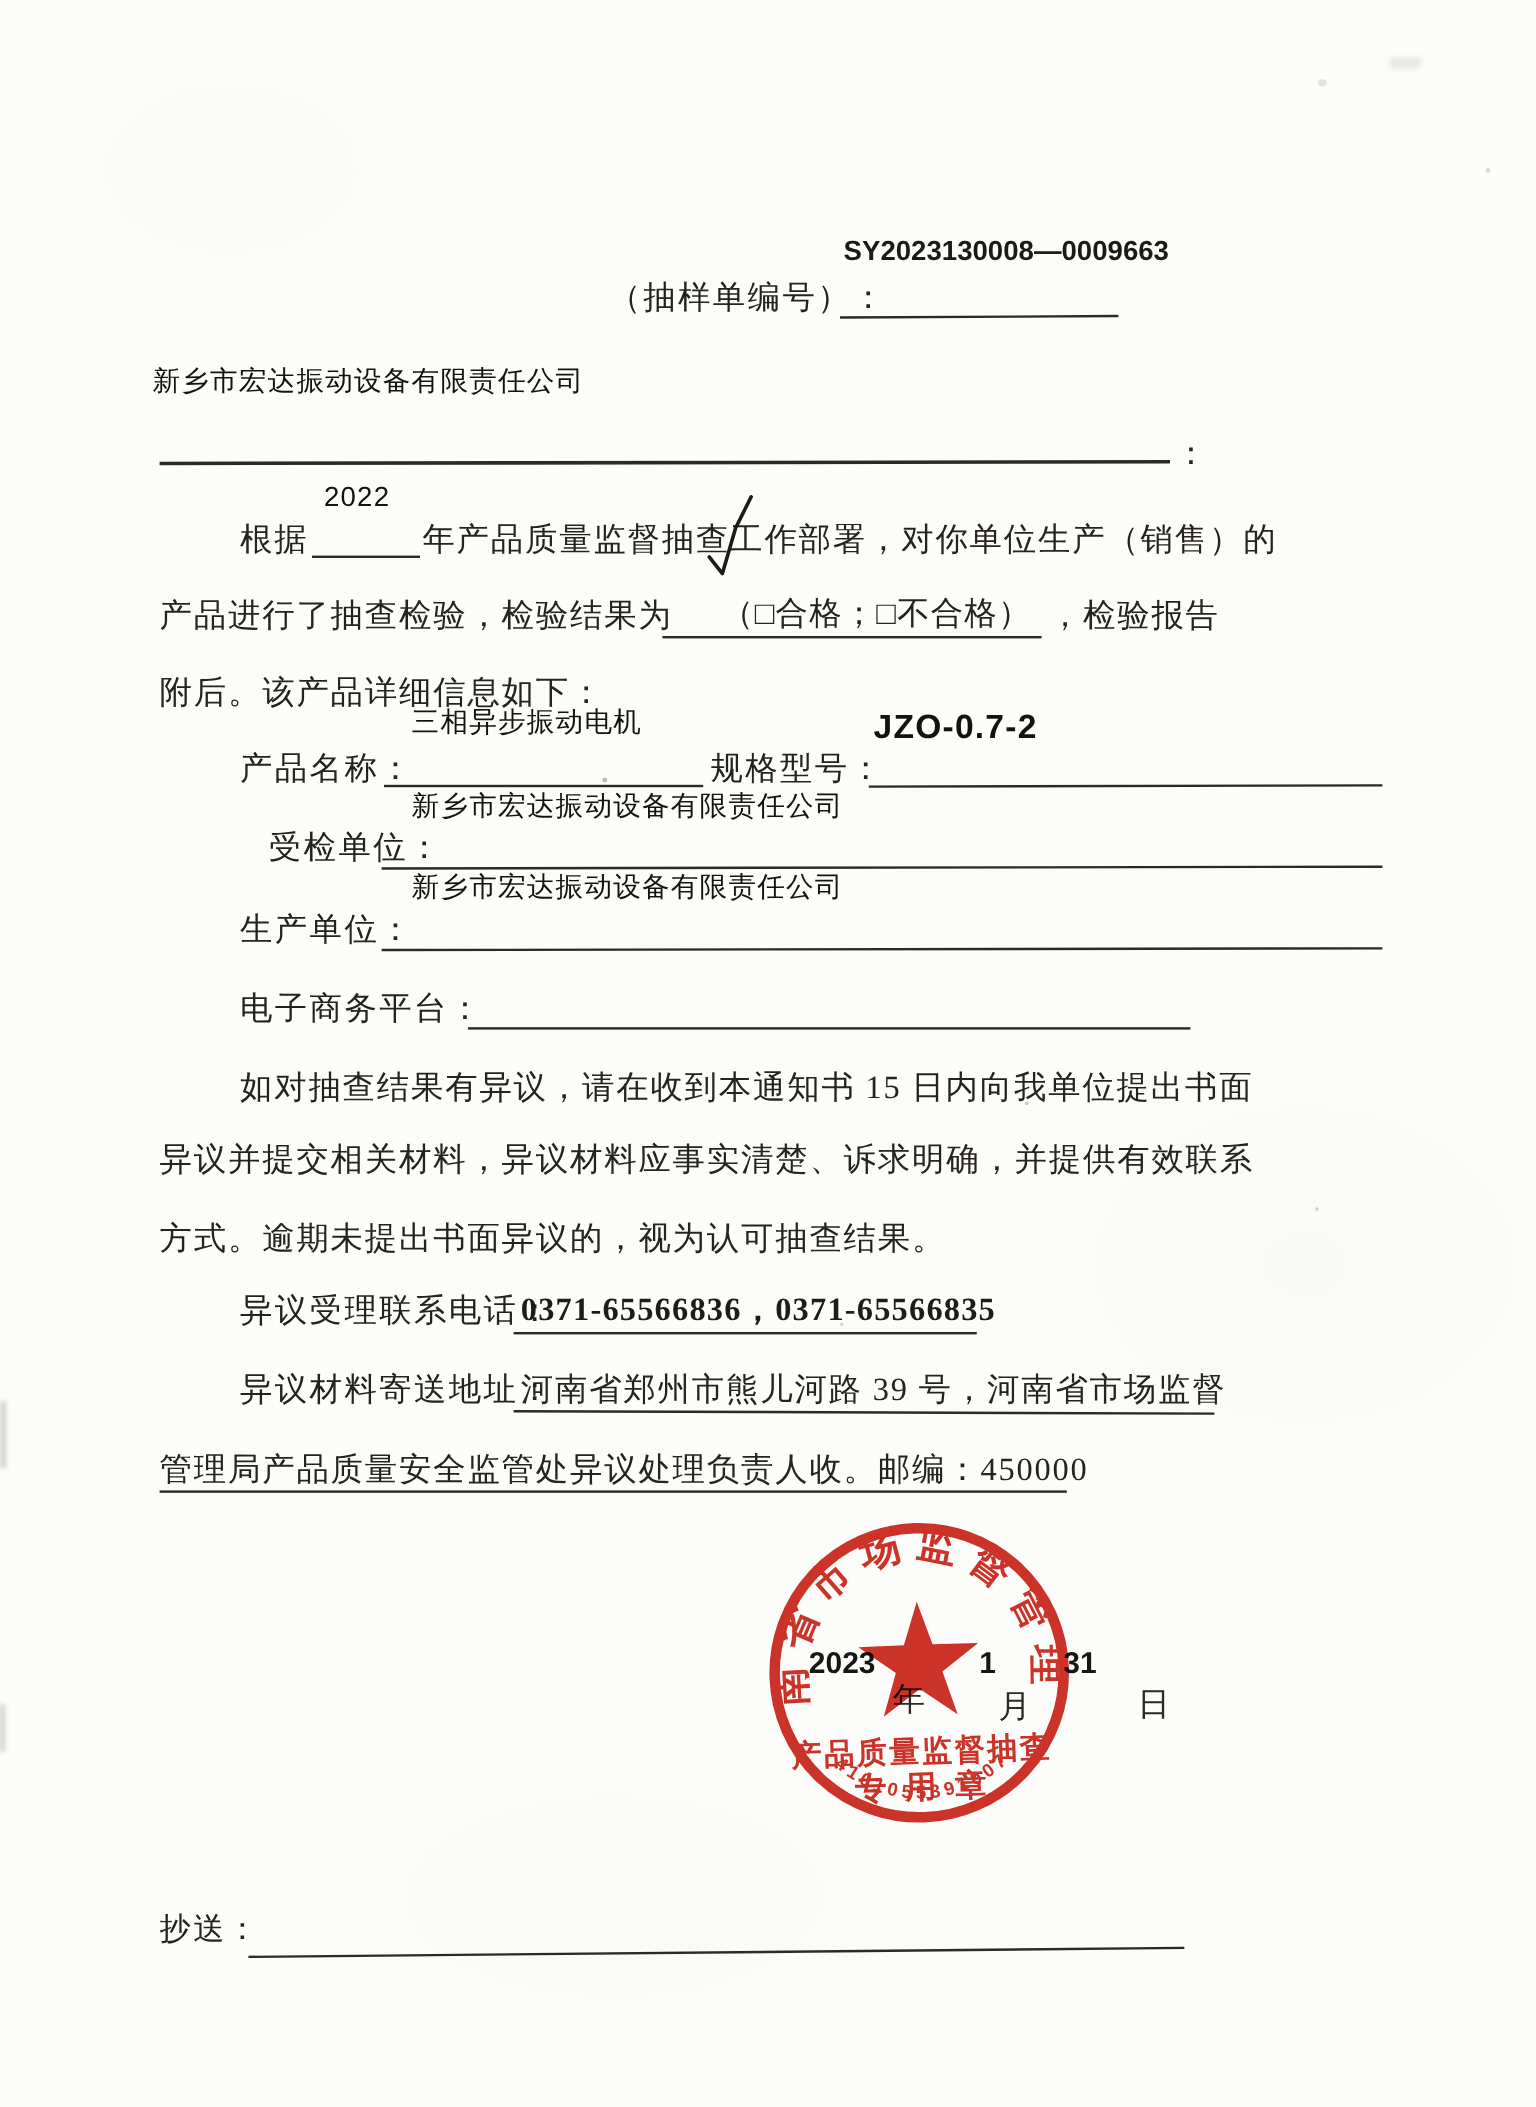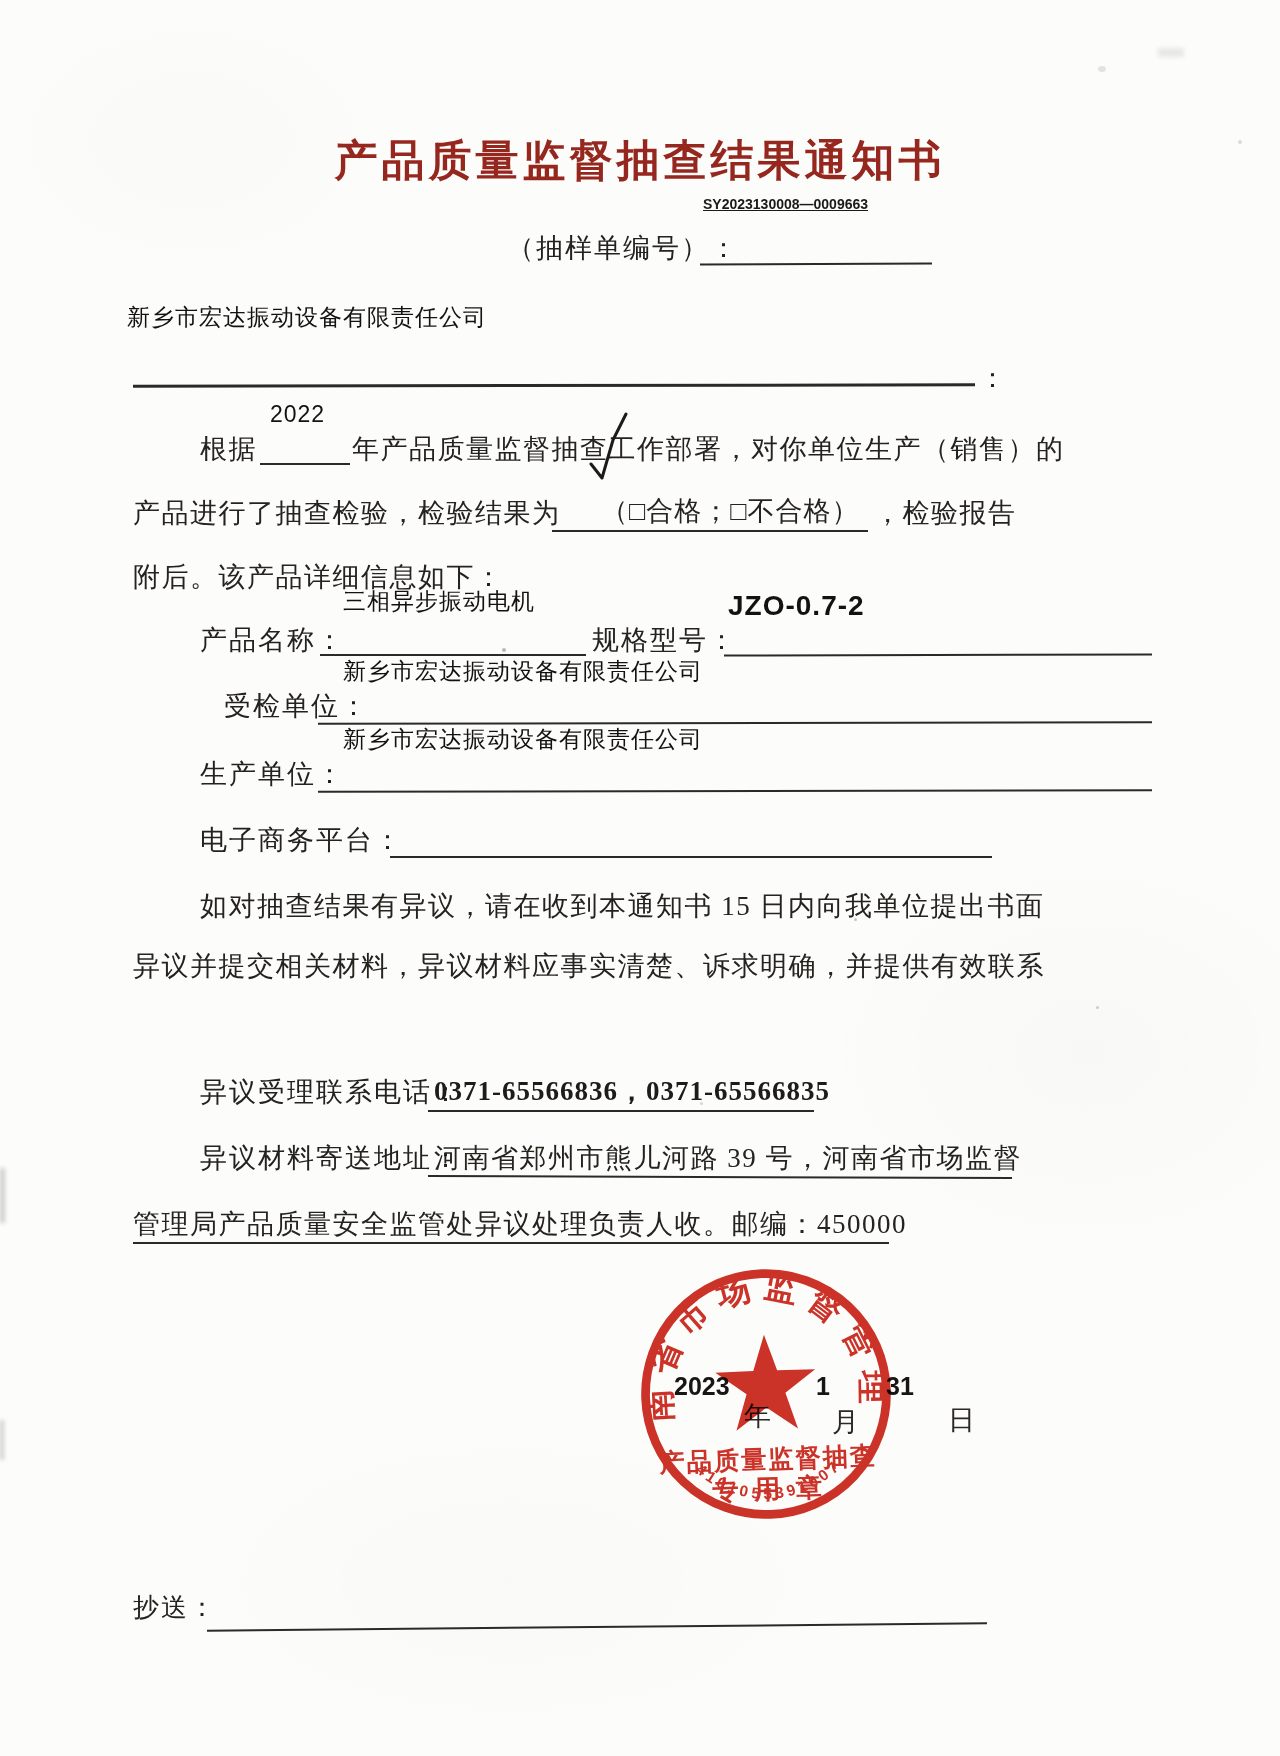--- a/index.html
+++ b/index.html
@@ -10,39 +10,38 @@
       radial-gradient(ellipse 300px 200px at 15% 8%, rgba(0,0,0,0.012), transparent 70%),
       radial-gradient(ellipse 400px 300px at 85% 60%, rgba(0,0,0,0.015), transparent 70%),
       radial-gradient(ellipse 500px 240px at 40% 90%, rgba(0,0,0,0.012), transparent 70%);
     overflow:hidden;
     font-family:"Liberation Serif","DejaVu Serif",serif;
     color:#24221f;
   }
   .abs{position:absolute;white-space:nowrap;}
   .serif{font-family:"Liberation Serif","DejaVu Serif",serif;}
   .title{font-size:43px;font-weight:bold;letter-spacing:4px;color:#96271f;}
-  .docnum{font-size:14px;font-weight:bold;font-family:"Liberation Sans","DejaVu Sans",sans-serif;color:#1c1a18;text-decoration:underline;}
+  .docnum{font-size:23px;font-weight:bold;font-family:"Liberation Sans","DejaVu Sans",sans-serif;color:#1c1a18;}
   .label{font-size:27px;letter-spacing:2px;color:#24221f;}
   .body28{font-size:27px;letter-spacing:1.5px;color:#26231f;}
   .insert{font-family:"Liberation Sans","DejaVu Sans",sans-serif;font-size:22px;letter-spacing:1px;color:#141210;}
   .uline{position:absolute;background:#2c2a27;height:2px;}
   .speck{position:absolute;border-radius:50%;background:#777;opacity:.45;}
   .smudge{position:absolute;background:#555;opacity:.28;filter:blur(2px);}
   .stamp-wrap{position:absolute;left:630px;top:1258px;width:272px;height:272px;
     mix-blend-mode:multiply;opacity:.93;transform:rotate(-2deg);}
   .datebit{font-family:"Liberation Sans","DejaVu Sans",sans-serif;font-weight:bold;font-size:25px;color:#181614;}
   .dateunit{font-size:27px;color:#2a2724;letter-spacing:1px;}
   .phoneval{font-size:27px;font-weight:600;letter-spacing:1px;color:#1e1c19;}
 </style>
 </head>
 <body>
 
 <div class="page">
 
-  <div class="abs title" style="left:0;top:132px;width:1280px;text-align:center;">产品质量监督抽查结果通知书</div>
 
   <div class="abs docnum" style="left:703px;top:196px;">SY2023130008—0009663</div>
 
   <div class="abs label" style="left:507px;top:230px;">（抽样单编号）：</div>
   <div class="uline" style="left:700px;top:263px;width:232px;transform:rotate(-0.3deg);"></div>
 
   <div class="abs insert" style="left:127px;top:302px;font-size:23px;">新乡市宏达振动设备有限责任公司</div>
   <div class="uline" style="left:133px;top:384px;width:842px;height:3px;transform:rotate(-0.1deg);"></div>
   <div class="abs label" style="left:979px;top:360px;">：</div>
 
@@ -77,20 +76,21 @@
 
   <div class="abs insert" style="left:343px;top:724px;font-size:23px;">新乡市宏达振动设备有限责任公司</div>
   <div class="abs label" style="left:200px;top:756px;">生产单位：</div>
   <div class="uline" style="left:318px;top:790px;width:834px;transform:rotate(-0.1deg);"></div>
 
   <div class="abs label" style="left:200px;top:822px;">电子商务平台：</div>
   <div class="uline" style="left:390px;top:856px;width:602px;"></div>
 
   <div class="abs body28" style="left:200px;top:888px;">如对抽查结果有异议，请在收到本通知书 15 日内向我单位提出书面</div>
   <div class="abs body28" style="left:133px;top:948px;">异议并提交相关材料，异议材料应事实清楚、诉求明确，并提供有效联系</div>
+  <div class="abs body28" style="left:133px;top:1014px;">方式。逾期未提出书面异议的，视为认可抽查结果。</div>
 
   <div class="abs label" style="left:200px;top:1074px;">异议受理联系电话：</div>
   <div class="abs phoneval serif" style="left:434px;top:1073px;">0371-65566836，0371-65566835</div>
   <div class="uline" style="left:428px;top:1110px;width:386px;"></div>
 
   <div class="abs label" style="left:200px;top:1140px;">异议材料寄送地址：</div>
   <div class="abs body28" style="left:434px;top:1140px;">河南省郑州市熊儿河路 39 号，河南省市场监督</div>
   <div class="uline" style="left:428px;top:1176px;width:584px;transform:rotate(0.2deg);"></div>
 
   <div class="abs body28" style="left:133px;top:1206px;">管理局产品质量安全监管处异议处理负责人收。邮编：450000</div>

